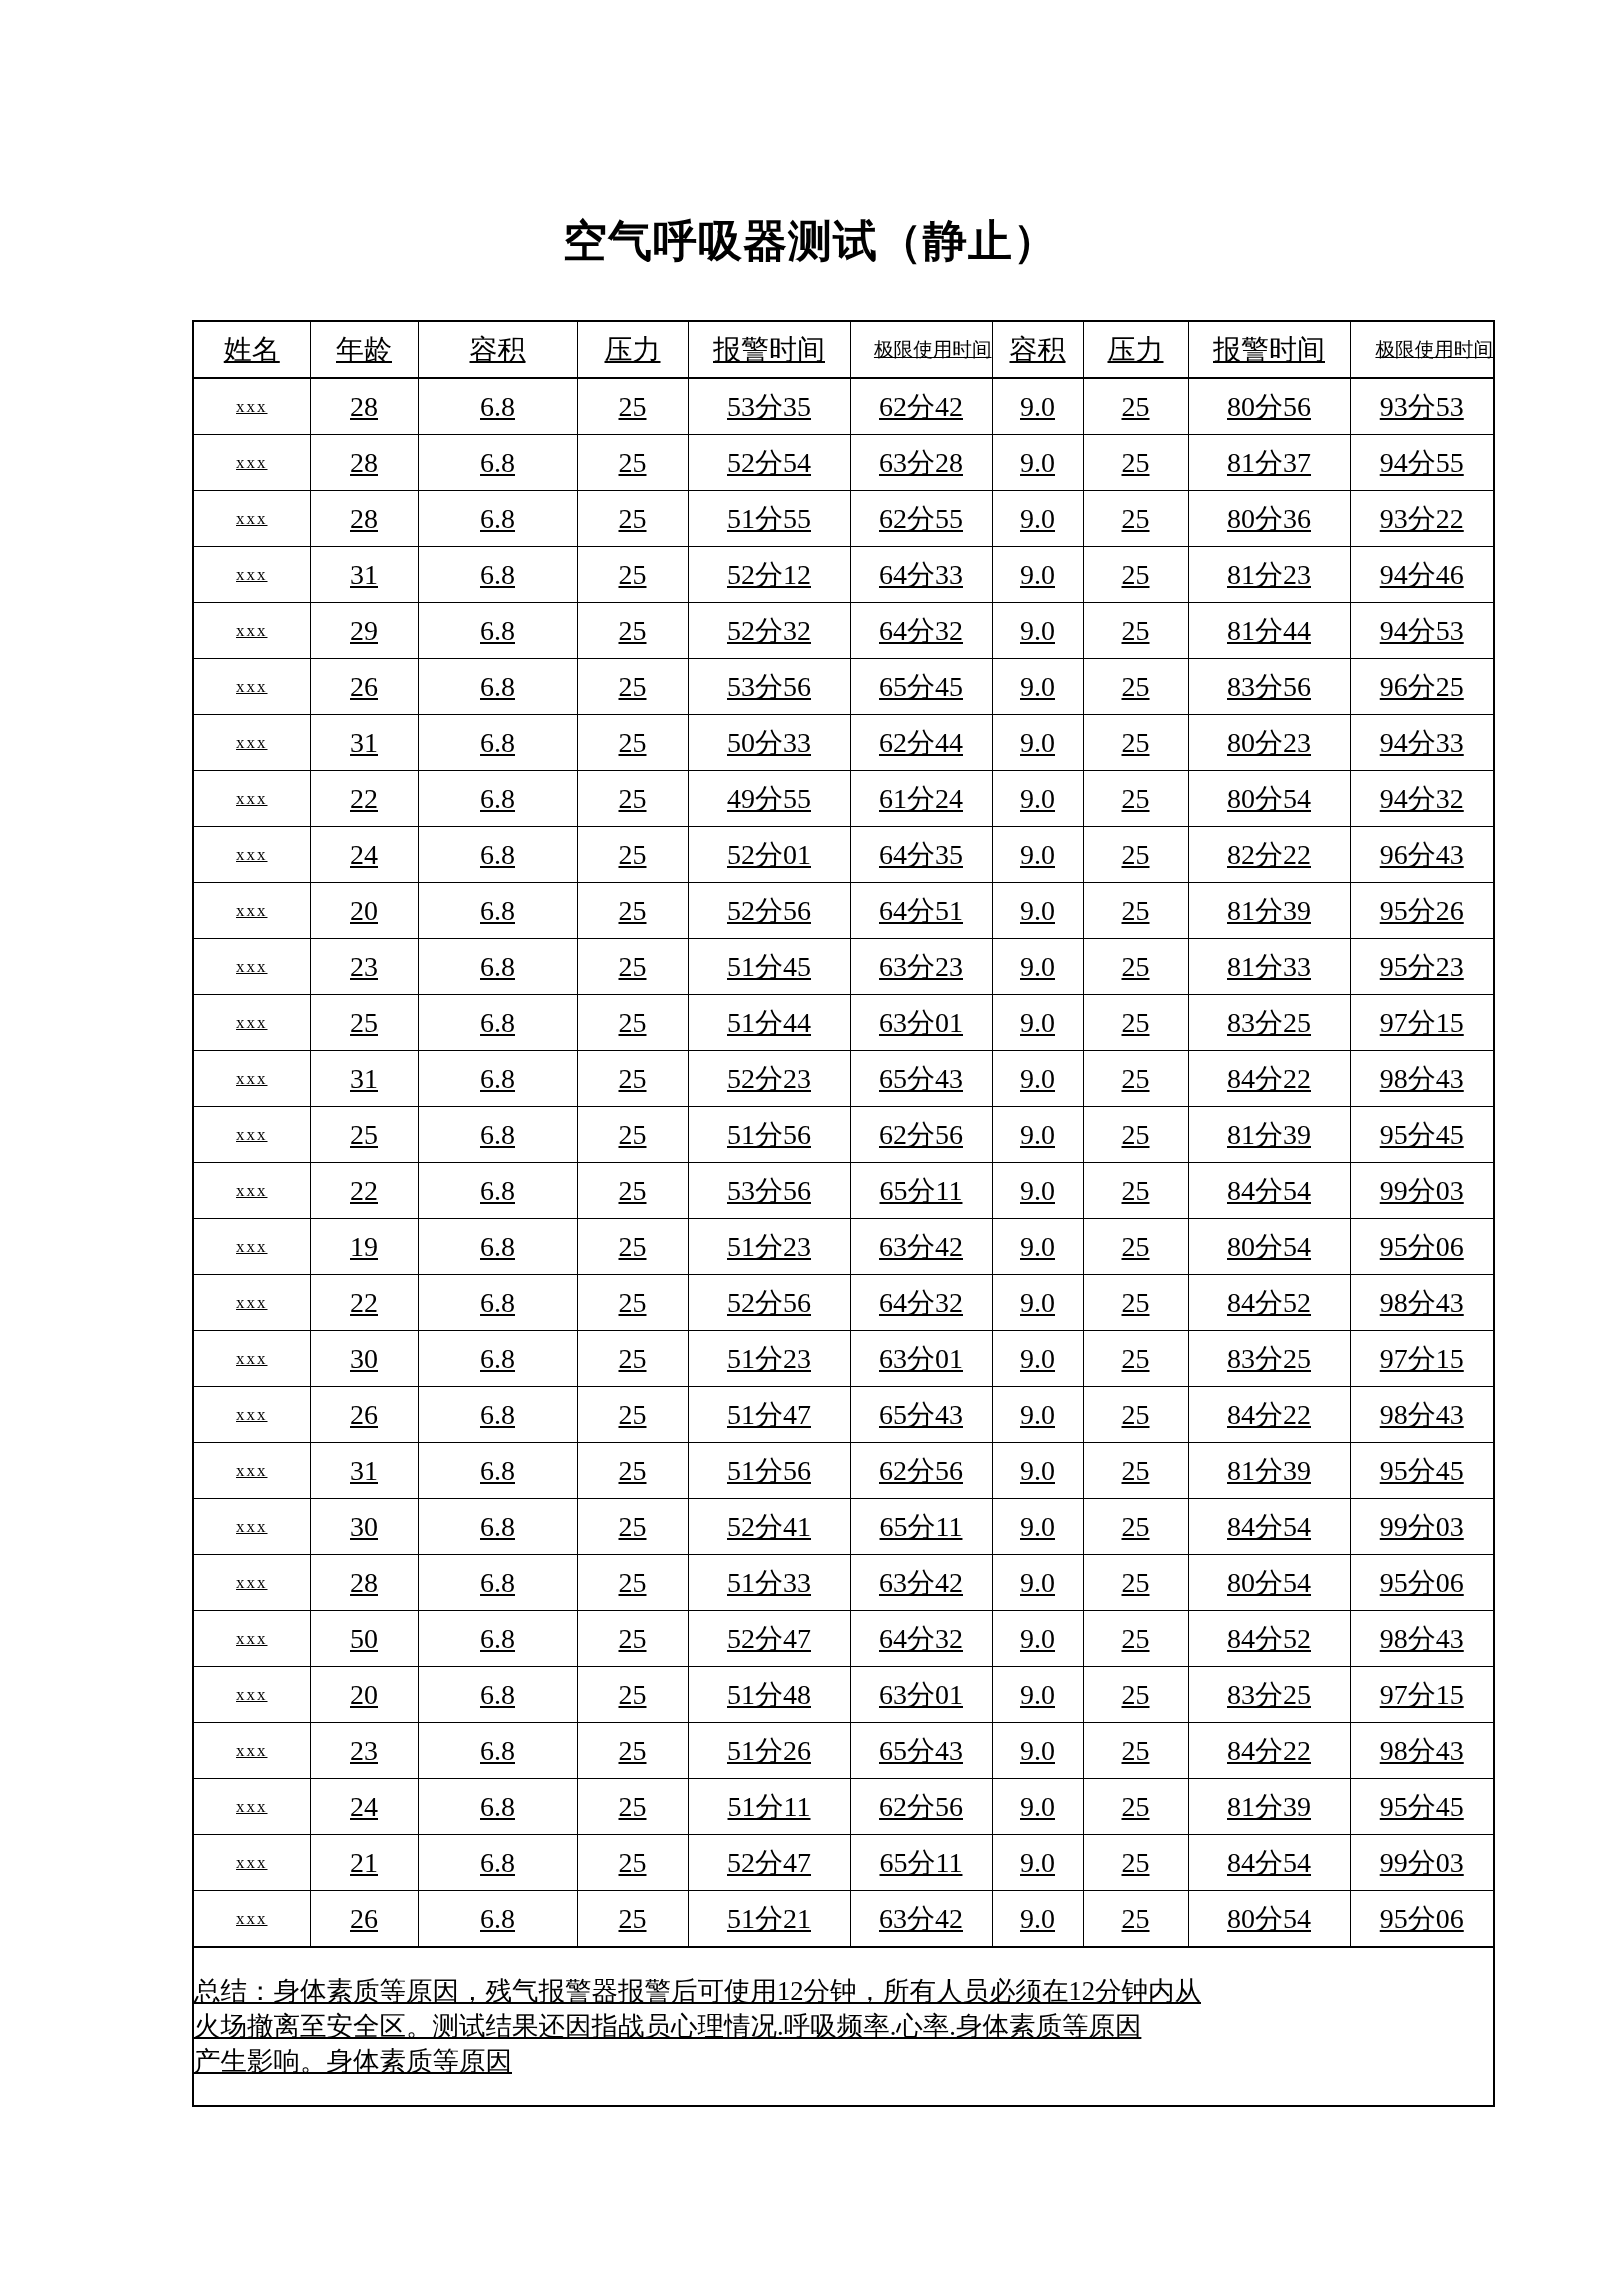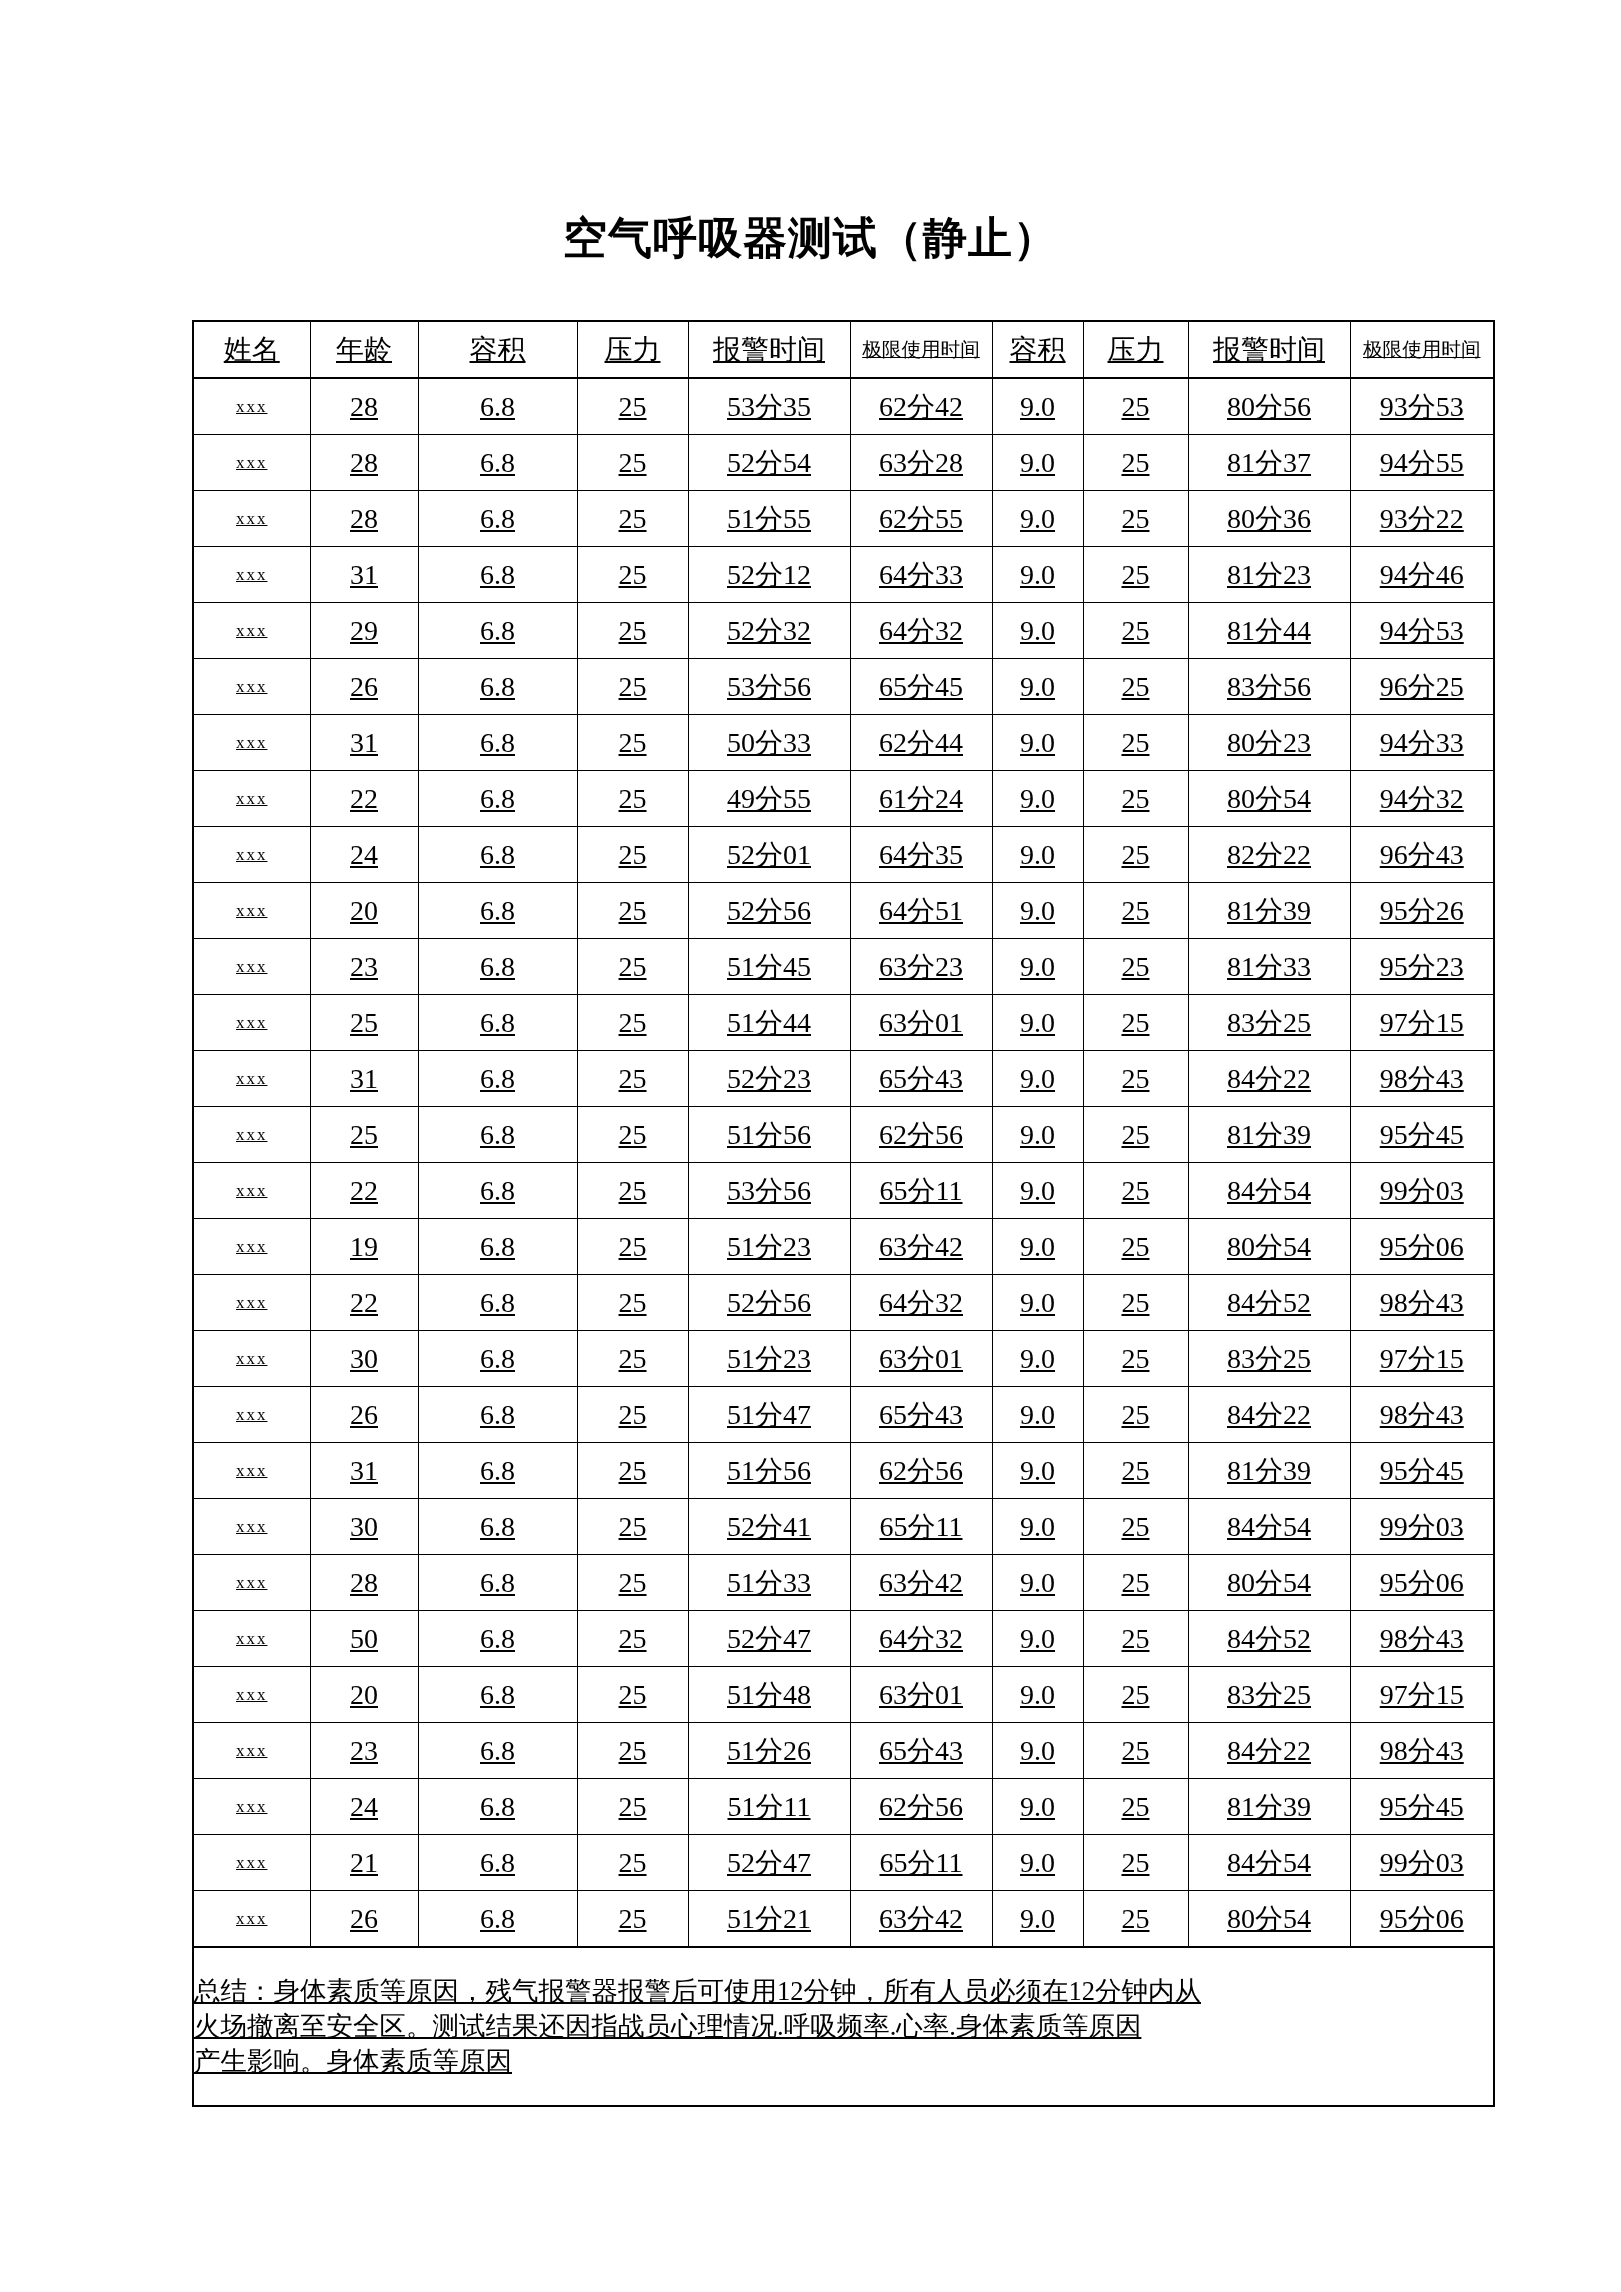--- a/index.html
+++ b/index.html
@@ -23,21 +23,21 @@
   .doc-title {
     position: absolute;
     top: 212px;
     left: 0;
     width: 1621px;
     text-align: center;
     font-size: 44px;
     font-weight: bold;
     letter-spacing: 1px;
     line-height: 59px;
-    font-family: Liberation Mono, monospace;
+    font-family: Liberation Serif, serif;
   }
   .table-wrap {
     position: absolute;
     left: 192px;
     top: 320px;
     width: 1236px;
   }
   table.data {
     border-collapse: collapse;
     width: 1236px;
@@ -62,20 +62,21 @@
   }
   thead th {
     height: 55px;
     font-size: 28px;
     line-height: 31px;
     border-bottom: 2px solid #000000 !important;
   }
   thead th.small {
     font-size: 19.6px;
     line-height: 23.5px;
+    text-align: right;
   }
   tbody td {
     height: 55px;
     font-size: 28px;
     line-height: 31px;
   }
   tbody td.name {
     font-size: 17px;
     letter-spacing: 2px;
   }

